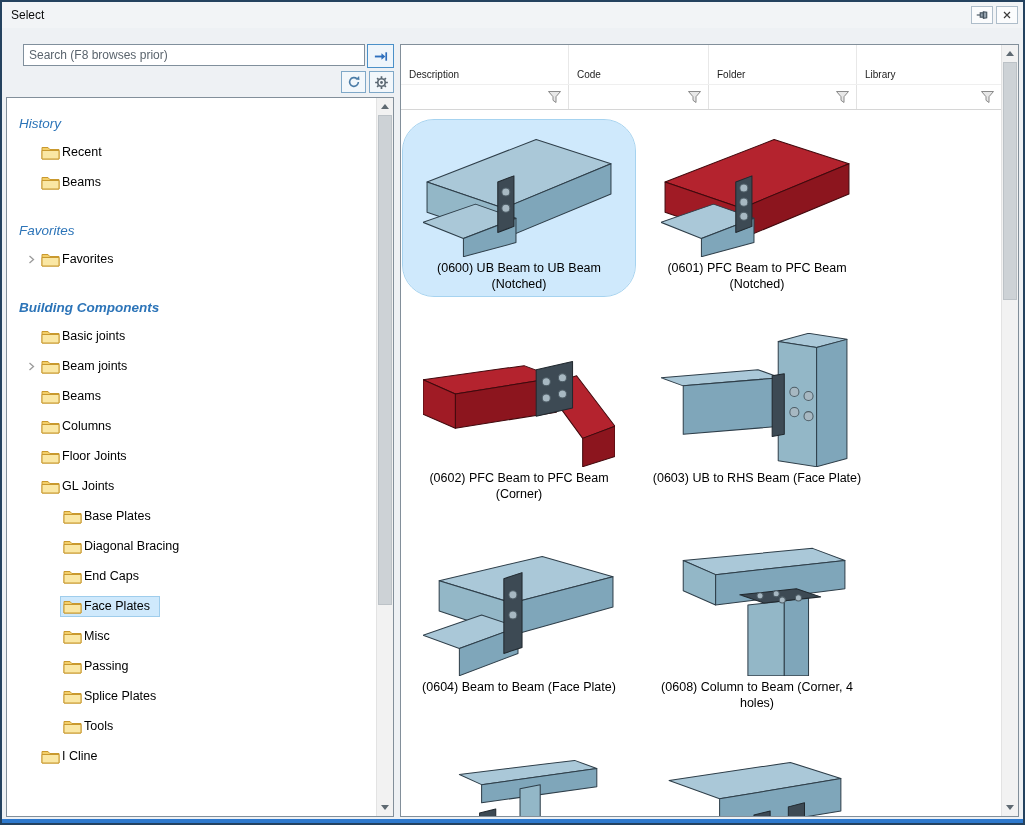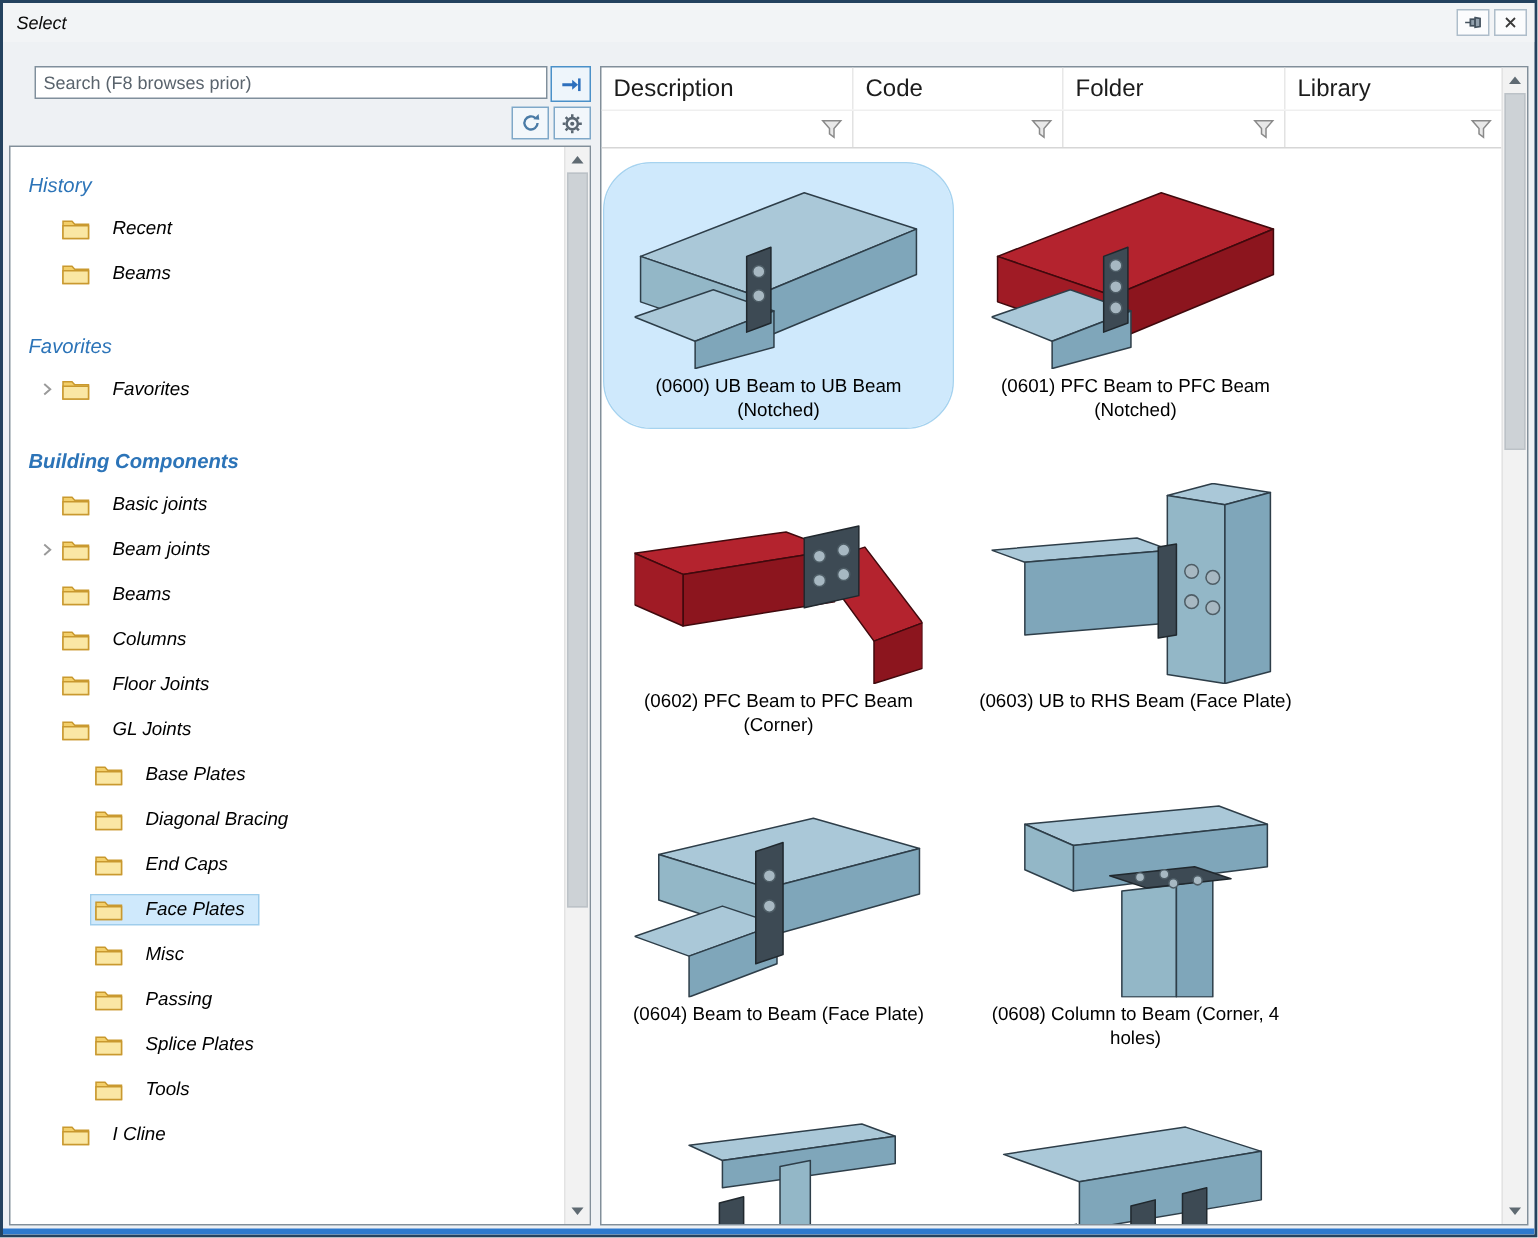--- a/index.html
+++ b/index.html
@@ -6,21 +6,21 @@
   *{box-sizing:border-box;}
   .window{
     width:1025px;height:825px;position:relative;
     border:2px solid #24425f;background:#eef1f4;
     font-family:"Liberation Sans",sans-serif;font-size:12px;color:#111;
     overflow:hidden;
   }
   .bottom-edge{position:absolute;left:0;right:0;bottom:0;height:4px;background:#2e79cd;}
 
   
-  .titlebar{height:26px;display:flex;align-items:center;padding:0 5px 0 9px;background:#f2f4f6;font-style:italic;}
+  .titlebar{height:26px;display:flex;align-items:center;padding:0 5px 0 9px;background:#f2f4f6;}
   .title{font-size:12px;color:#0a0a0a;}
   .tb-buttons{margin-left:auto;display:flex;gap:3px;}
   .tb-btn{width:22px;height:18px;border:1px solid #aebdca;background:#fbfcfd;
     display:flex;align-items:center;justify-content:center;cursor:default;}
 
   
   .main{display:flex;gap:6px;padding:16px 4px 6px 4px;height:calc(100% - 26px);}
   .left{width:388px;display:flex;flex-direction:column;}
   .search-row{display:flex;gap:2px;padding-left:17px;}
   .search-input{flex:1;height:22px;border:1px solid #808f9c;padding:0 5px;
@@ -37,36 +37,36 @@
   .tree{position:absolute;top:0;left:0;right:17px;bottom:0;overflow:hidden;padding-top:18px;}
   .tree-heading{margin:26px 0 6px 12px;font-size:13.5px;color:#2c74b8;font-weight:400;font-style:italic;}
   .tree-heading:first-child{margin-top:0;}
   .tree-heading.bold{font-weight:bold;}
   .tree-item{height:30px;display:flex;align-items:center;padding-left:16px;}
   .tree-item.indent2{padding-left:38px;}
   .expander{width:16px;height:16px;display:flex;align-items:center;justify-content:center;flex:none;}
   .expander svg{display:none;}
   .expander.collapsed .chev-c{display:block;}
   .expander.expanded .chev-e{display:block;}
-  .rowc{display:flex;gap:15px;padding:2px 9px 2px 2px;font-style:italic;}
+  .rowc{display:flex;gap:2px;padding:2px 9px 2px 2px;}
   .tree-item.selected .rowc{background:#cfe9fc;outline:1px solid #9fcdec;}
   .tree-label{font-size:12.5px;color:#000;white-space:nowrap;}
 
   
   .vscroll{position:absolute;top:0;right:0;bottom:0;width:17px;background:#f2f2f2;border-left:1px solid #e3e3e3;}
   .sb-up,.sb-down{position:absolute;left:0;right:0;height:17px;display:flex;align-items:center;justify-content:center;}
   .sb-down{bottom:0;}
   .tri-up{width:0;height:0;border-left:4px solid transparent;border-right:4px solid transparent;border-bottom:5px solid #5f6a72;}
   .tri-down{width:0;height:0;border-left:4px solid transparent;border-right:4px solid transparent;border-top:5px solid #5f6a72;}
   .sb-thumb{position:absolute;left:1px;right:1px;background:#cdd2d6;border:1px solid #bcc2c7;}
 
   
   .right{flex:1;position:relative;background:#fff;border:1px solid #828f9a;display:flex;flex-direction:column;overflow:hidden;}
   .hdr{display:flex;margin-right:17px;}
-  .hcell{padding:6px 8px 4px;font-size:16px;color:#1c1c1c;border-right:1px solid #e8e8e8;}
+  .hcell{padding:24px 8px 4px;font-size:10px;color:#1c1c1c;border-right:1px solid #e8e8e8;}
   .fr{display:flex;margin-right:17px;border-top:1px solid #efefef;border-bottom:1px solid #d6d6d6;}
   .fcell{height:24px;display:flex;align-items:center;justify-content:flex-end;padding-right:6px;border-right:1px solid #e2e2e2;}
   .w1{width:168px;} .w2{width:140px;} .w3{width:148px;} .w4{flex:1;border-right:none;}
   .funnel-btn{border:none;background:transparent;padding:0;display:flex;align-items:center;}
 
   .grid{flex:1;overflow:hidden;margin-right:17px;padding:10px 0 0 2px;
     display:grid;grid-template-columns:232px 232px;column-gap:6px;row-gap:34px;
     align-content:start;justify-content:start;}
   .cat-item{display:flex;flex-direction:column;align-items:center;padding:3px 4px;}
   .cat-item.selected{background:#cfe9fc;outline:1px solid #a6d3f0;border-radius:31px;}

